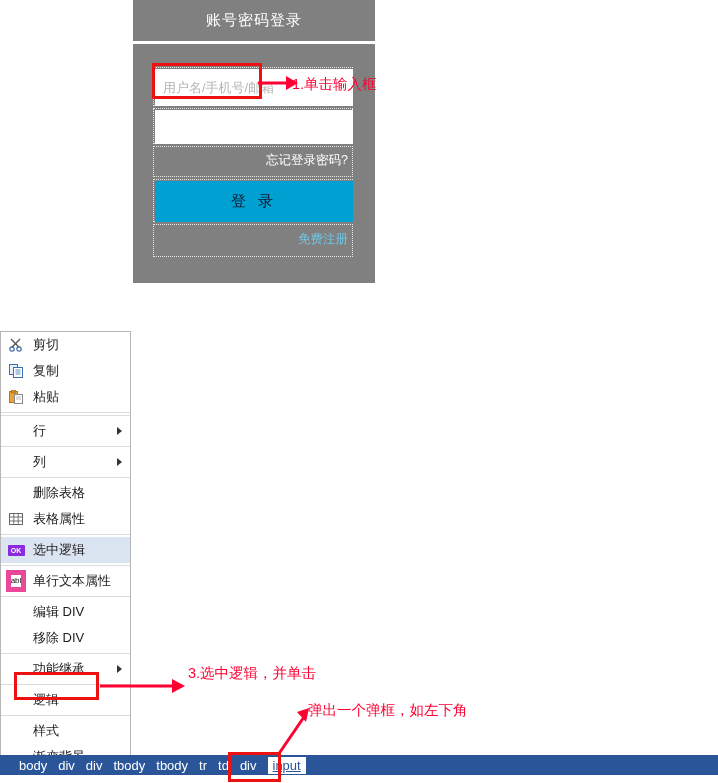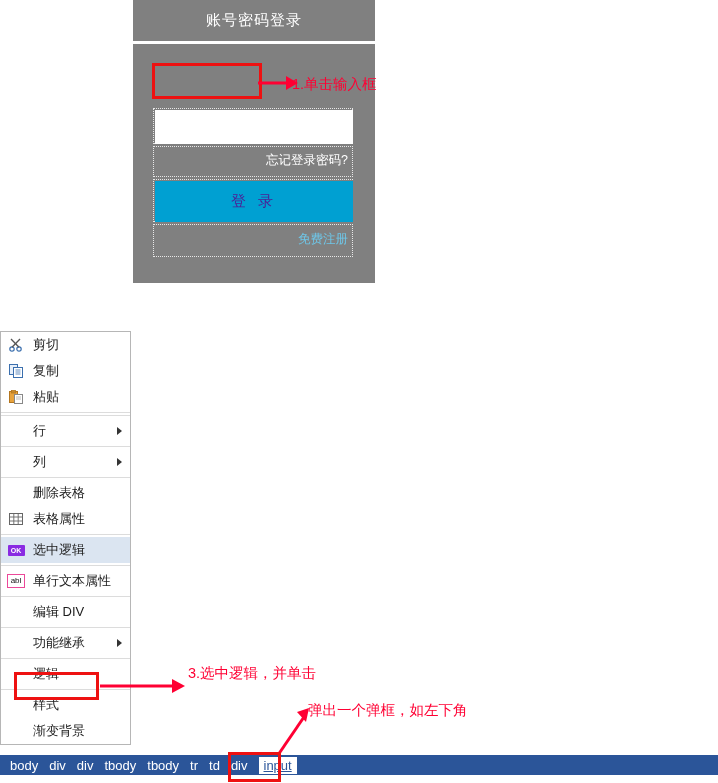--- a/index.html
+++ b/index.html
@@ -97,21 +97,21 @@
     text-decoration: none;
     cursor: pointer;
   }
 
   #login-button {
     position: absolute;
     left: 1px; top: 1px;
     width: 198px;
     height: 41px;
     background: #00a0d2;
-    color: #4c1d95;
+    color: #0f172a;
     font-size: 15px;
     border: none;
     cursor: pointer;
     letter-spacing: 4px;
     font-family: "Liberation Sans", "DejaVu Sans", sans-serif;
   }
 
   #register-link {
     position: absolute;
     right: 4px;
@@ -189,21 +189,21 @@
     font-size: 7px;
     font-weight: bold;
     width: 17px;
     height: 11px;
     line-height: 11px;
     text-align: center;
     border-radius: 1px;
     font-family: "Liberation Sans", sans-serif;
   }
   .icon-abl {
-    border: 1px solid #ec4899;
+    border: 5px solid #ec4899;
     color: #111;
     font-size: 8px;
     width: 16px;
     height: 12px;
     line-height: 12px;
     text-align: center;
     font-family: "Liberation Sans", sans-serif;
   }
 
   
@@ -221,21 +221,21 @@
   
   #breadcrumb-bar {
     position: absolute;
     left: 0;
     top: 755px;
     width: 718px;
     height: 20px;
     background: #2b5599;
     display: flex;
     align-items: center;
-    padding-left: 10px;
+    padding-left: 19px;
     box-sizing: border-box;
     gap: 11px;
     font-size: 13px;
     color: #ffffff;
   }
   .crumb { cursor: pointer; }
   .crumb.active {
     background: #ffffff;
     color: #2b5599;
     text-decoration: underline;
@@ -270,20 +270,23 @@
 <body>
 
 <div id="screen">
 
   <div id="login-panel">
 
     <div id="login-header">账号密码登录</div>
 
     <div id="login-body">
 
+      <div class="field-row" id="row-username">
+        <input id="username-input" type="text" placeholder="用户名/手机号/邮箱" style="">
+      </div>
 
       <div class="field-row" id="row-password">
         <input id="password-input" type="password" placeholder="" style="">
       </div>
 
       <div class="field-row" id="row-forgot">
         <span id="forgot-link">忘记登录密码?</span>
       </div>
 
       <div class="field-row" id="row-login">
@@ -399,20 +402,23 @@
       </span>
       <span>单行文本属性</span>
     </div>
 
     <div class="menu-sep"></div>
 
     <div class="menu-item">
       <span>编辑 DIV</span>
     </div>
 
+    <div class="menu-item">
+      <span>移除 DIV</span>
+    </div>
 
     <div class="menu-sep"></div>
 
     <div class="menu-item">
       <span>功能继承</span>
       <span class="submenu-arrow"></span>
     </div>
 
     <div class="menu-sep"></div>
 

